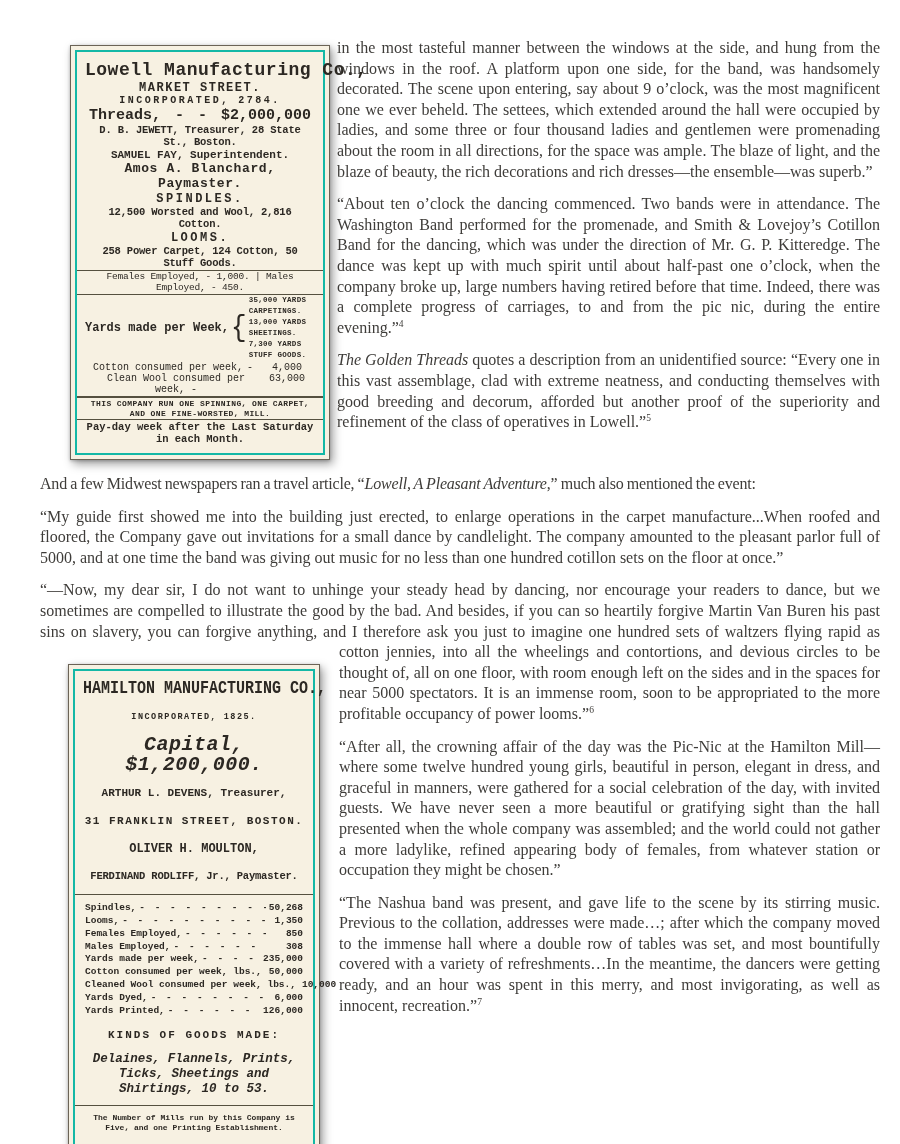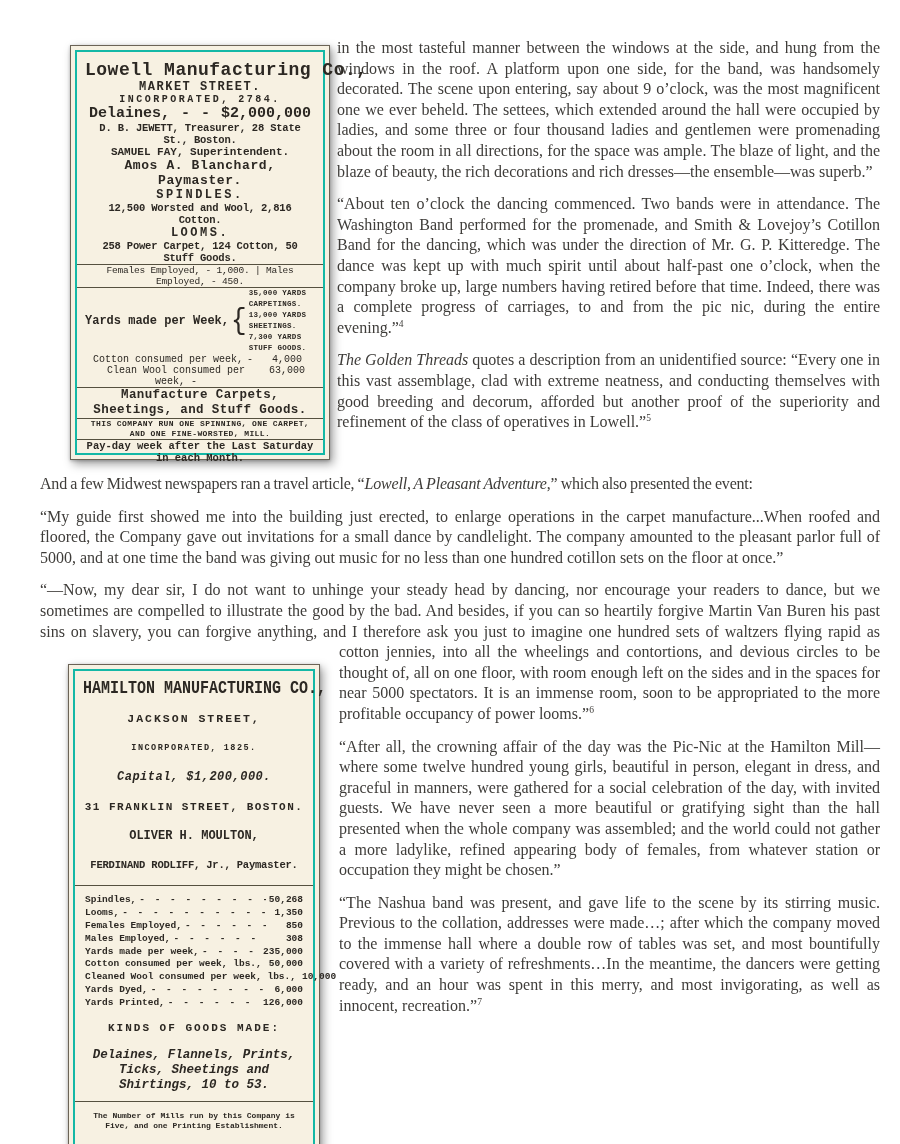--- a/index.html
+++ b/index.html
@@ -54,21 +54,21 @@
   .l-cons .lead::after { content:"-        -        -        -        -        -"; letter-spacing:3px; }
   .l-cons .val { text-align:center; min-width:40px; }
   .l-manu { font-size:12.5px; font-weight:bold; line-height:15px; letter-spacing:0.4px; }
   .l-note { font-size:8px; font-weight:bold; line-height:10px; letter-spacing:0.4px; }
   .l-pay { font-size:10.5px; font-weight:bold; }
 
   
   .h-title { font-size:15px; font-weight:bold; white-space:nowrap; transform:scaleY(1.25); }
   .h-street { font-size:11.5px; font-weight:bold; letter-spacing:2px; }
   .h-inc { font-size:8.5px; font-weight:bold; letter-spacing:1.5px; }
-  .h-capital { font-size:12px; font-weight:bold; font-style:italic; letter-spacing:0.5px; }
+  .h-capital { font-size:20px; font-weight:bold; font-style:italic; letter-spacing:0.5px; }
   .h-treas { font-size:11px; font-weight:bold; }
   .h-addr { font-size:11px; font-weight:bold; letter-spacing:1.5px; }
   .h-agent { font-size:12px; font-weight:bold; }
   .h-agent-title { font-size:9px; font-weight:bold; letter-spacing:3px; }
   .h-paym { font-size:10.5px; font-weight:bold; letter-spacing:-0.2px; }
   .h-stats { padding:0 2px; }
   .stat { display:flex; font-size:9.5px; font-weight:bold; line-height:12.8px; }
   .stat .lbl { white-space:nowrap; }
   .stat .lead { flex:1; overflow:hidden; white-space:nowrap; margin:0 3px; }
   .stat .lead::after { content:"-     -     -     -     -     -     -     -     -     -     -     -"; letter-spacing:2px; }
@@ -85,21 +85,21 @@
 <body>
 
 <div class="page">
 
   <div class="ad lowell">
     <div class="ad-inner">
       <div class="l-title">Lowell Manufacturing Co.,</div>
       <div class="l-street">MARKET STREET.</div>
       <div class="l-inc">INCORPORATED, 2784.</div>
       <div class="l-capital">
-        <span>Delaines,</span>
+        <span>Threads,</span>
         <span>-</span>
         <span>-</span>
         <span>$2,000,000</span>
       </div>
       <div class="l-treas">D. B. JEWETT, Treasurer, 28 State St., Boston.</div>
       <div class="l-supt">SAMUEL FAY, Superintendent.</div>
       <div class="l-paym">Amos A. Blanchard, Paymaster.</div>
       <div class="l-head">SPINDLES.</div>
       <div class="l-val">12,500 Worsted and Wool, 2,816 Cotton.</div>
       <div class="l-head">LOOMS.</div>
@@ -120,52 +120,51 @@
         <span class="lbl">Cotton consumed per week,</span>
         <span class="lead"></span>
         <span class="val">4,000</span>
       </div>
       <div class="l-cons">
         <span class="lbl">Clean Wool consumed per week, -</span>
         <span class="lead"></span>
         <span class="val">63,000</span>
       </div>
       <div class="hr"></div>
-      <div class="l-manu">Manufacture Carpets, Sheetings, and Stuff Goods.</div>
       <div class="hr"></div>
       <div class="l-note">THIS COMPANY RUN ONE SPINNING, ONE CARPET, AND ONE FINE-WORSTED, MILL.</div>
       <div class="hr"></div>
       <div class="l-pay">Pay-day week after the Last Saturday in each Month.</div>
     </div>
   </div>
 
   <div class="body">
     <span>in the most tasteful manner between the windows at the side, and hung from the windows in the roof. A platform upon one side, for the band, was handsomely decorated. The scene upon entering, say about 9 o’clock, was the most magnificent one we ever beheld. The settees, which extended around the hall were occupied by ladies, and some three or four thousand ladies and gentlemen were promenading about the room in all directions, for the space was ample. The blaze of light, and the blaze of beauty, the rich decorations and rich dresses—the ensemble—was superb.”</span>
   </div>
   <div class="body">
     <span>“About ten o’clock the dancing commenced. Two bands were in attendance. The Washington Band performed for the promenade, and Smith &amp; Lovejoy’s Cotillon Band for the dancing, which was under the direction of Mr. G. P. Kitteredge. The dance was kept up with much spirit until about half-past one o’clock, when the company broke up, large numbers having retired before that time. Indeed, there was a complete progress of carriages, to and from the pic nic, during the entire evening.”</span><sup>4</sup>
   </div>
   <div class="body">
     <span class="italic">The Golden Threads</span><span> quotes a description from an unidentified source: “Every one in this vast assemblage, clad with extreme neatness, and conducting themselves with good breeding and decorum, afforded but another proof of the superiority and refinement of the class of operatives in Lowell.”</span><sup>5</sup>
   </div>
 
   <div class="body full tightline">
-    <span>And a few Midwest newspapers ran a travel article, “</span><span class="italic">Lowell, A Pleasant Adventure</span><span>,” which also presented the event:</span>
+    <span>And a few Midwest newspapers ran a travel article, “</span><span class="italic">Lowell, A Pleasant Adventure</span><span>,” much also mentioned the event:</span>
   </div>
   <div class="body full">
     <span>“My guide first showed me into the building just erected, to enlarge operations in the carpet manufacture...When roofed and floored, the Company gave out invitations for a small dance by candlelight. The company amounted to the pleasant parlor full of 5000, and at one time the band was giving out music for no less than one hundred cotillon sets on the floor at once.”</span>
   </div>
 
   <div class="body">
     <span>“—Now, my dear sir, I do not want to unhinge your steady head by dancing, nor encourage your readers to dance, but we sometimes are compelled to illustrate the good by the bad. And besides, if you can so heartily forgive Martin Van Buren his past sins on slavery, you can forgive anything, and I therefore ask you just to imagine one hundred </span><div class="ad hamilton">
       <div class="ad-inner">
         <div class="h-title">HAMILTON MANUFACTURING CO.,</div>
-        <div class="h-street">JACKSON STREET,</div>
         <div class="h-inc">INCORPORATED, 1825.</div>
         <div class="h-capital">Capital, $1,200,000.</div>
+        <div class="h-treas">ARTHUR L. DEVENS, Treasurer,</div>
         <div class="h-addr">31 FRANKLIN STREET, BOSTON.</div>
         <div class="h-agent">OLIVER H. MOULTON,</div>
         <div class="h-paym">FERDINAND RODLIFF, Jr., Paymaster.</div>
         <div class="hr"></div>
         <div class="h-stats">
           <div class="stat">
               <span class="lbl">Spindles,</span>
               <span class="lead"></span>
               <span class="val">50,268</span>
             </div>

